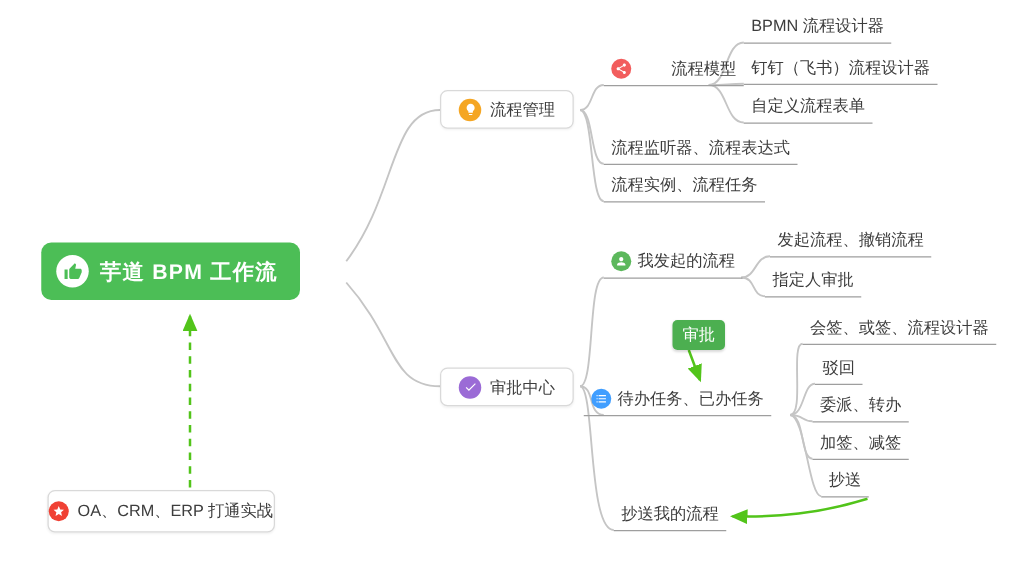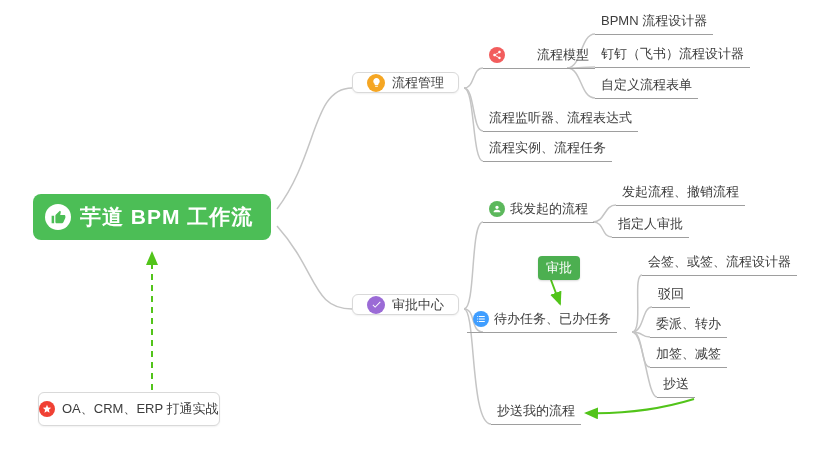--- a/index.html
+++ b/index.html
@@ -4,27 +4,27 @@
 <style>
   html,body{margin:0;padding:0;background:#fff;}
   #canvas{
     position:relative;width:814px;height:453px;overflow:hidden;background:#fff;
     font-family:"Liberation Sans","DejaVu Sans",sans-serif;color:#3d3d3d;
   }
   #connectors{position:absolute;left:0;top:0;width:814px;height:453px;pointer-events:none;}
   .node{position:absolute;display:flex;align-items:center;white-space:nowrap;box-sizing:border-box;}
   .root{
     left:33px;top:194px;height:46px;padding:0 18px 0 12px;gap:9px;
-    background:#4cbe56;border-radius:8px;color:#fff;font-size:21px;font-weight:bold;
+    background:#4cbe56;border-radius:8px;color:#fff;font-size:17px;font-weight:bold;
     letter-spacing:1px;
   }
   .root-icon{width:26px;height:26px;border-radius:50%;background:#fff;display:flex;align-items:center;justify-content:center;flex:none;}
   .root-icon svg{width:15px;height:15px;fill:#4cbe56;}
   .branch{
-    height:21px;padding:0 14px;gap:7px;background:#fff;border:1px solid #d9d9d9;border-radius:6px;
+    height:31px;padding:0 14px;gap:7px;background:#fff;border:1px solid #d9d9d9;border-radius:6px;
     font-size:13px;box-shadow:0 1px 2px rgba(0,0,0,.06);
   }
   .leaf{
     padding:2px 6px 5px 6px;gap:5px;border-bottom:1px solid #9e9e9e;font-size:13px;line-height:17px;
   }
   .icon{width:16px;height:16px;border-radius:50%;display:flex;align-items:center;justify-content:center;flex:none;}
   .icon svg{width:10px;height:10px;fill:#fff;}
   .branch .icon{width:18px;height:18px;}
   .branch .icon svg{width:11px;height:11px;}
   .badge{

